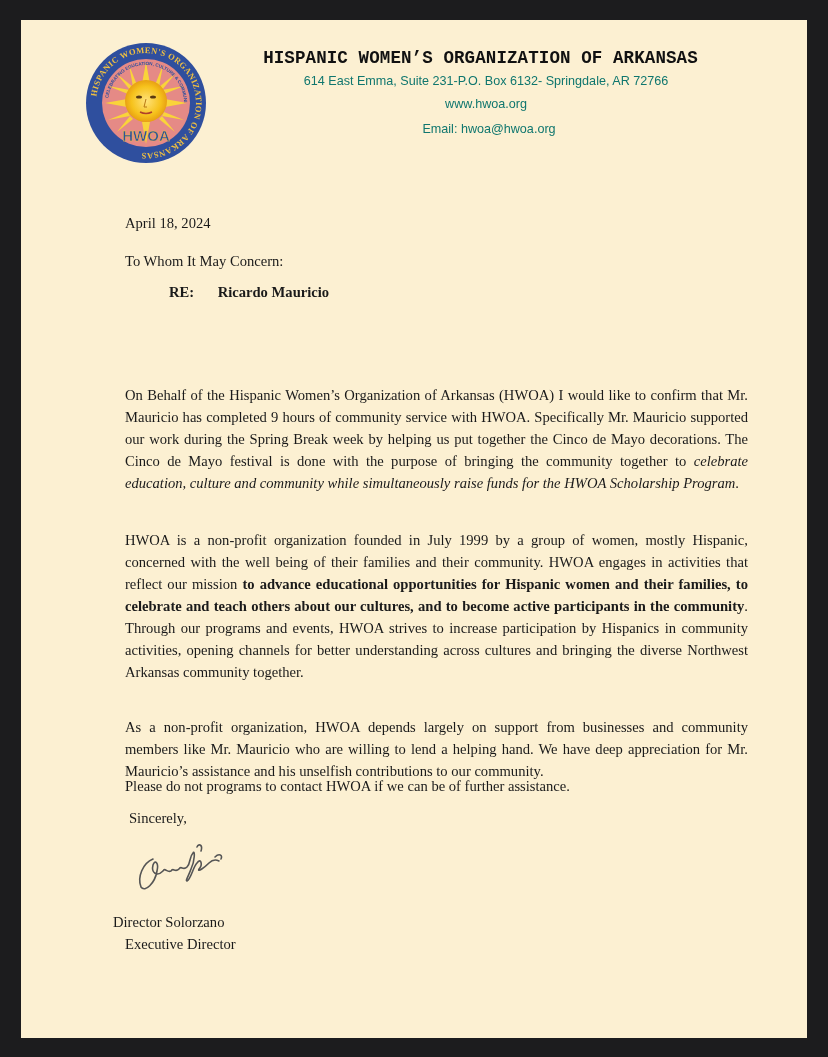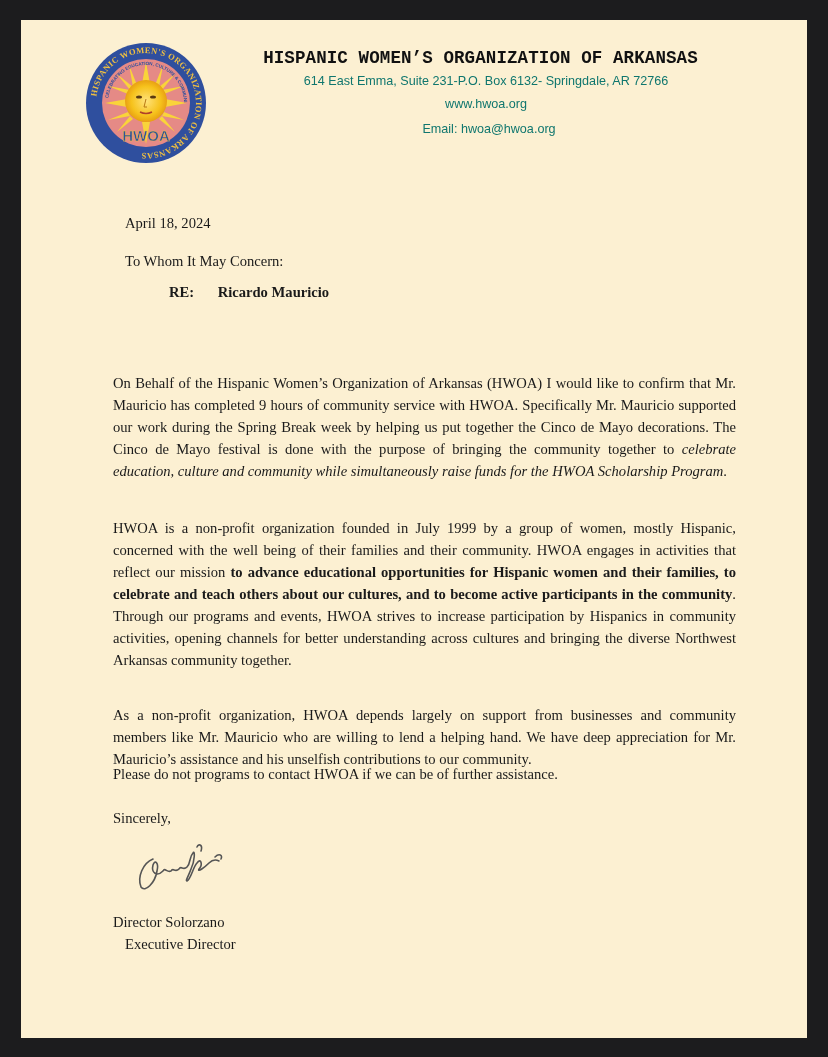--- a/index.html
+++ b/index.html
@@ -59,27 +59,27 @@
     .date { position: absolute; top: 0; left: 12px; }
     .salutation { position: absolute; top: 38px; left: 0; margin-left: 12px; }
     .re-line {
       position: absolute; top: 69px; left: 56px;
       font-weight: bold; white-space: nowrap;
     }
     .re-line .re-label { display: inline-block; width: 45px; }
     .para {
       position: absolute; left: 0; width: 623px;
       text-align: justify;
-      margin: 0;
+      margin: 12px;
     }
     .p1 { top: 160px; }
     .p2 { top: 305px; }
     .p3 { top: 492px; }
     .p4 { top: 551px; }
-    .closing { position: absolute; top: 595px; left: 0; }
+    .closing { position: absolute; top: 595px; left: 16px; }
     .signature {
       position: absolute; top: 625px; left: 22px;
       width: 95px; height: 60px;
     }
     .signer-name { position: absolute; top: 699px; left: 0; }
     .signer-title { position: absolute; top: 721px; left: 12px; }
     em { font-style: italic; }
     strong { font-weight: bold; }
   </style>
 </head>

